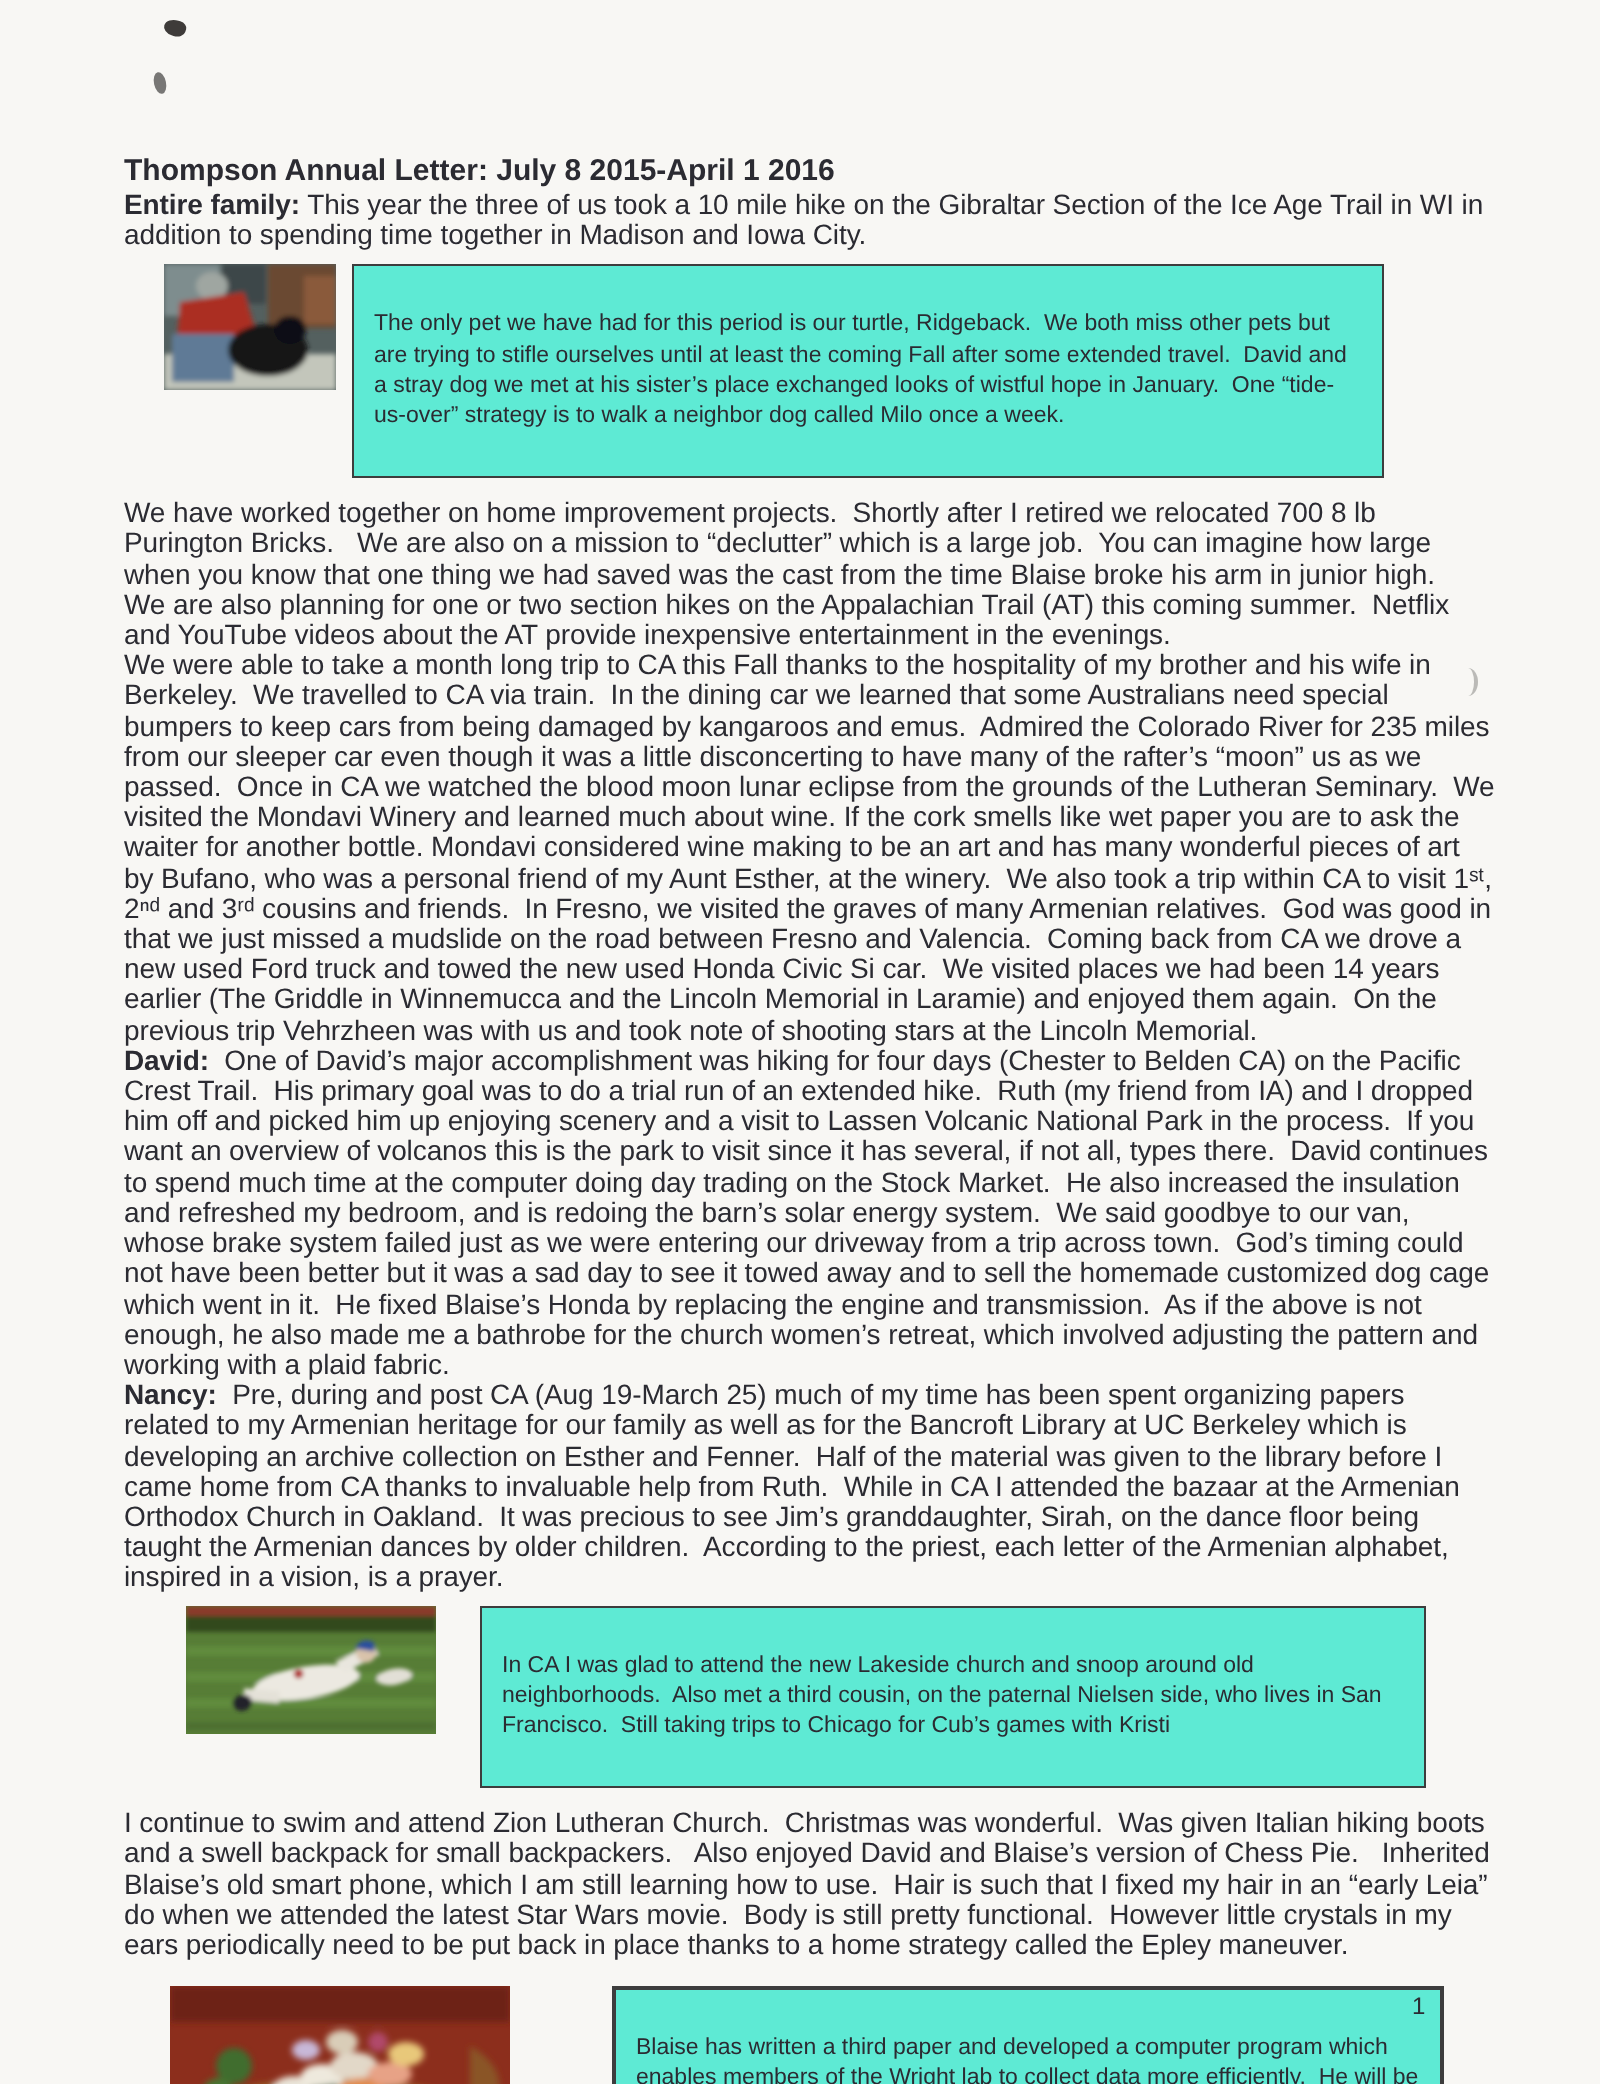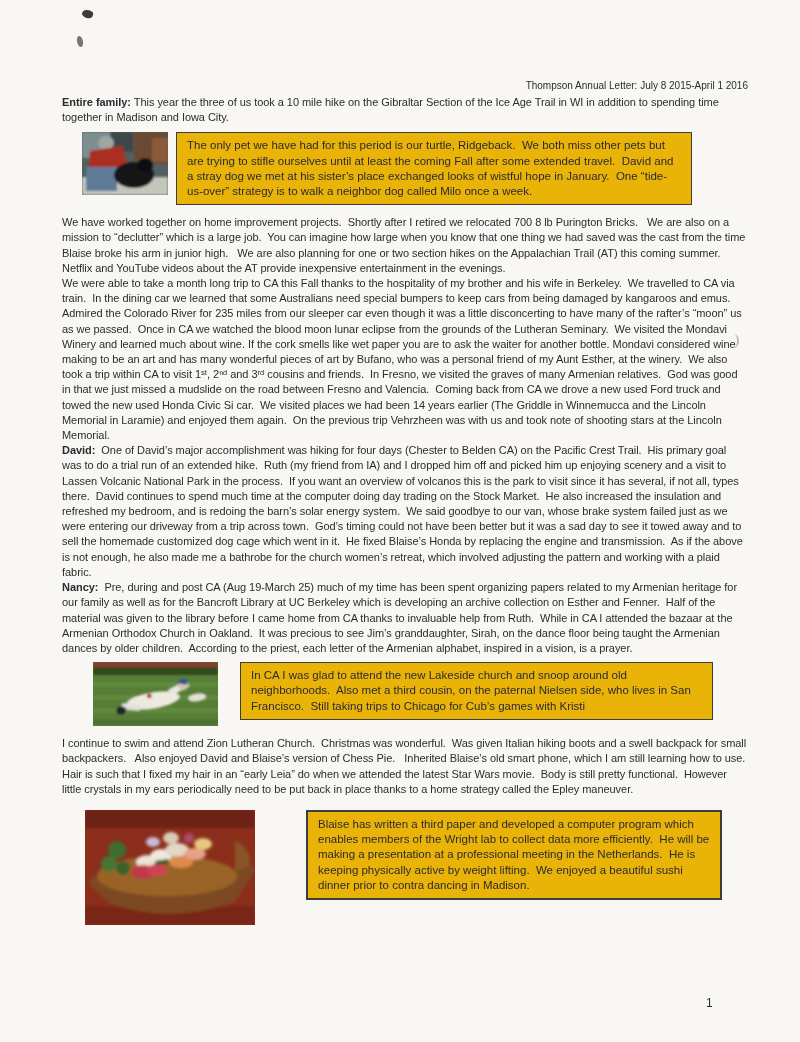--- a/index.html
+++ b/index.html
@@ -3,36 +3,36 @@
 <meta charset="utf-8">
 <style>
   html,body{margin:0;padding:0;background:#e9e8e5;}
   .page{
     position:relative;width:800px;height:1042px;margin:0 auto;
     background:#f8f7f4;
     font-family:"Liberation Sans","DejaVu Sans",sans-serif;
     color:#2b2b32;overflow:hidden;
   }
   .content{position:absolute;left:62px;top:78px;width:686px;}
-  .doc-title{text-align:right;font-size:10px;line-height:15px;margin:0 0 2px 0;}
-  p.body-para{margin:0;font-size:11px;line-height:15.2px;white-space:pre-wrap;letter-spacing:-0.05px;}
+  .doc-title{text-align:left;font-size:15px;line-height:15px;margin:0 0 2px 0;font-weight:bold;}
+  p.body-para{margin:0;font-size:14px;line-height:15.2px;white-space:pre-wrap;letter-spacing:-0.05px;}
   p.body-para b{font-weight:bold;}
   .callout-row{display:flex;align-items:flex-start;}
   .row1{margin:7px 0 10px 20px;width:610px;}
   .row1 .photo{margin-right:8px;flex:none;}
   .row1 .callout-box{flex:1;}
   .row2{margin:6px 0 10px 31px;width:620px;}
   .row2 .photo{margin-right:22px;flex:none;}
   .row2 .callout-box{flex:1;}
   .row3{margin:13px 0 0 23px;}
   .row3 .photo{margin-right:51px;flex:none;}
   .row3 .callout-box{width:392px;border-width:2px;}
   .callout-box{
-    border:1.4px solid #3d3d3d;background:#eab308;
-    padding:5px 10px;font-size:11.5px;line-height:15.2px;white-space:pre-wrap;
+    border:1.4px solid #3d3d3d;background:#5eead4;
+    padding:22px 10px;font-size:11.5px;line-height:15.2px;white-space:pre-wrap;
   }
   .photo{display:block;}
   .photo svg{display:block;}
   .page-number{position:absolute;left:706px;top:996px;font-size:12px;}
   .speck{position:absolute;background:#23211f;}
   .speck1{left:82px;top:10px;width:11px;height:8px;border-radius:60% 40% 50% 50%;transform:rotate(18deg);opacity:.88;}
   .speck2{left:77px;top:36px;width:6px;height:11px;border-radius:50%;transform:rotate(-12deg);opacity:.6;}
   .artifact-r{position:absolute;left:729px;top:334px;width:8px;height:14px;border-right:2px solid #8a8a86;border-radius:0 70% 70% 0;opacity:.55;}
 </style>
 </head>

